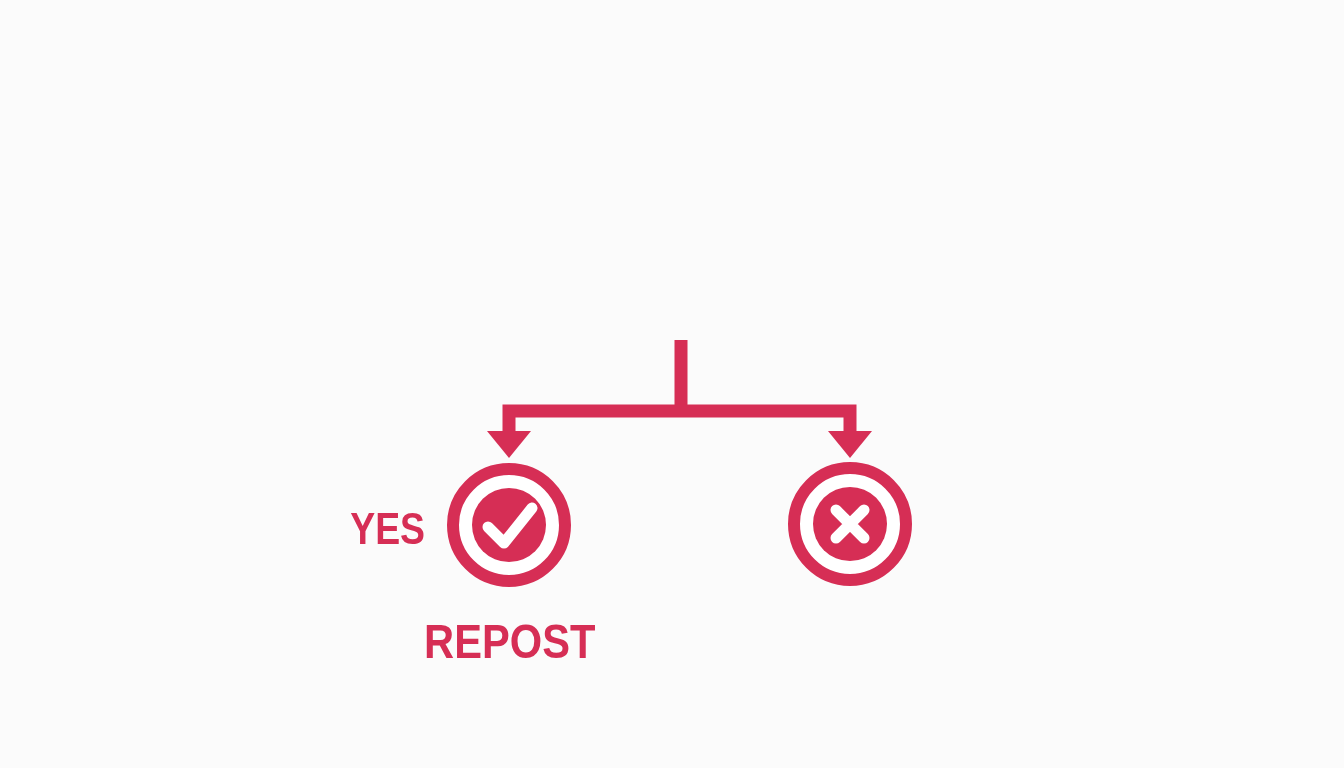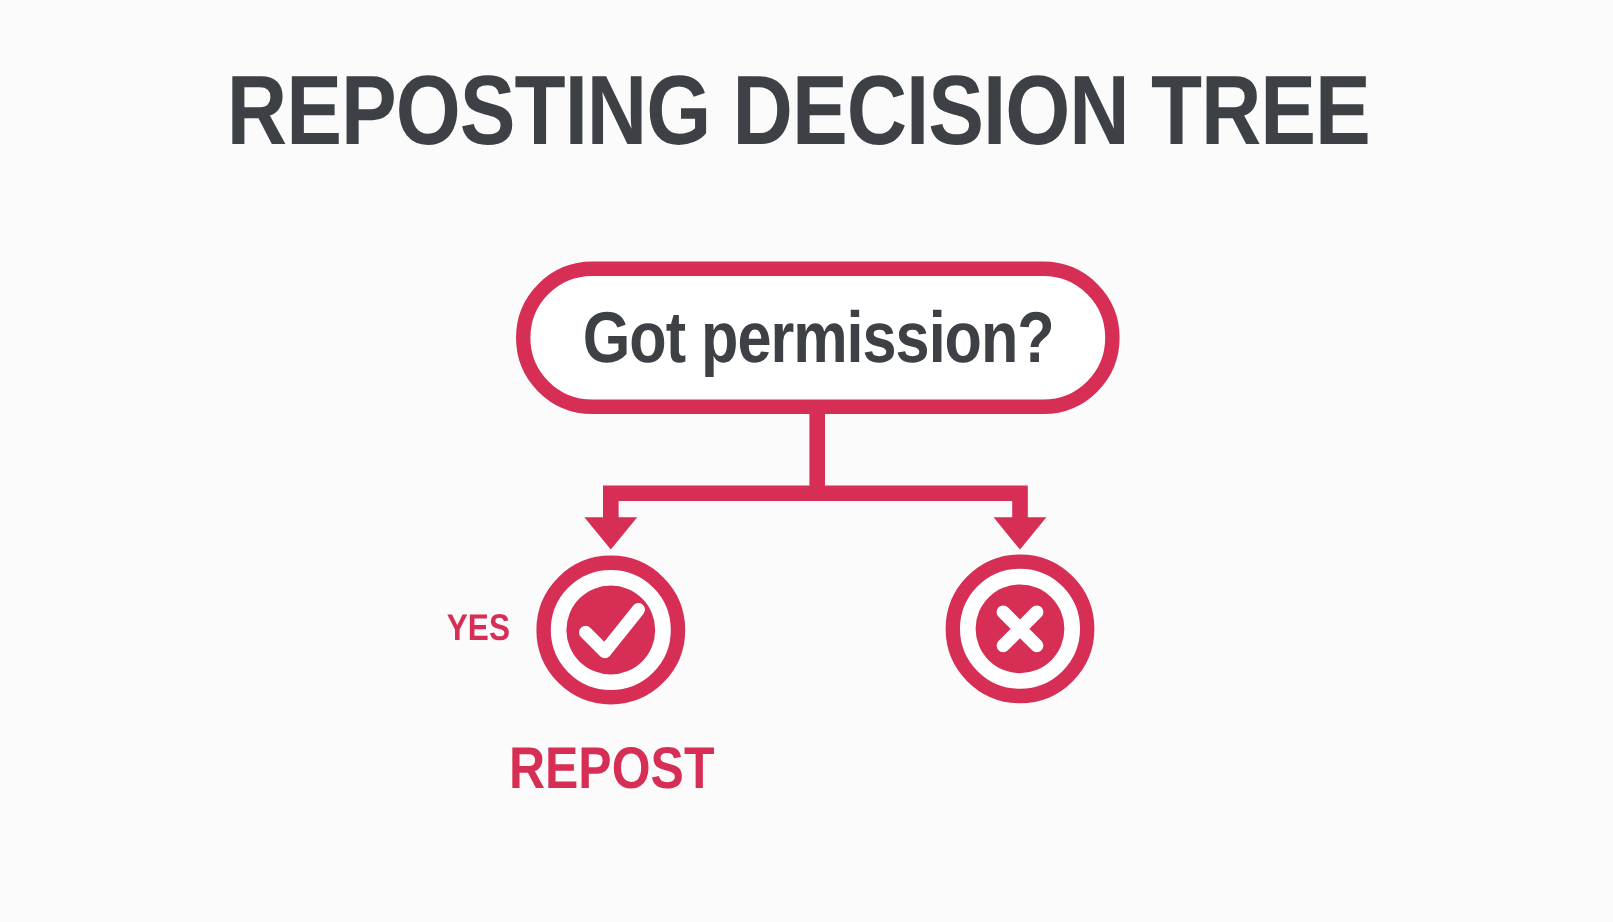--- a/index.html
+++ b/index.html
@@ -32,46 +32,42 @@
     color:var(--text-dark);font-size:60px;font-weight:bold;line-height:1;
     white-space:nowrap;letter-spacing:-1px;
   }
   .pill-text .condense{transform-origin:50% 50%;}
 
   
   .connector{position:absolute;left:0;top:0;width:1344px;height:768px;pointer-events:none;}
 
   
   .answer-label{
-    position:absolute;color:var(--accent);font-size:31px;font-weight:bold;
+    position:absolute;color:var(--accent);font-size:44px;font-weight:bold;
     line-height:1;white-space:nowrap;text-align:right;
   }
   .answer-label .condense{transform-origin:100% 50%;}
   .answer-yes{left:280px;top:507px;width:145px;}
   .answer-no{left:620px;top:507px;width:143px;}
 
   
   .outcome-label{
     position:absolute;color:var(--accent);font-size:49px;font-weight:bold;
     line-height:1;white-space:nowrap;text-align:center;
   }
   .outcome-label .condense{transform-origin:50% 50%;}
   .outcome-yes{left:360px;top:617px;width:300px;}
   .outcome-no{left:708px;top:617px;width:300px;}
 </style>
 </head>
 <body>
 
 <div class="canvas">
 
-  <div class="title"><span class="condense">REPOSTING DECISION TREE</span></div>
 
-  <div class="pill">
-    <div class="pill-text"><span class="condense">Got permission?</span></div>
-  </div>
 
   <svg class="connector" viewBox="0 0 1344 768">
 
     <path d="M681 340 L681 412" stroke="var(--accent)" stroke-width="13" fill="none"></path>
 
     <path d="M509 436 L509 411 L850 411 L850 436" stroke="var(--accent)" stroke-width="13" fill="none" stroke-linejoin="miter"></path>
 
     <polygon points="487,431 531,431 509,458" fill="var(--accent)"></polygon>
 
     <polygon points="828,431 872,431 850,458" fill="var(--accent)"></polygon>

